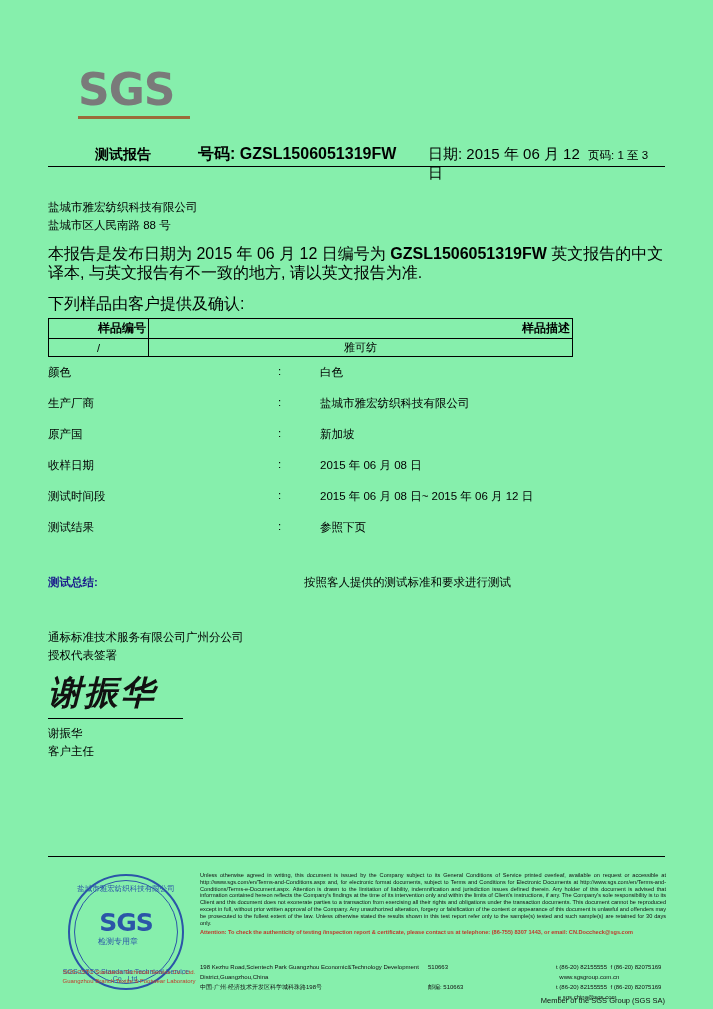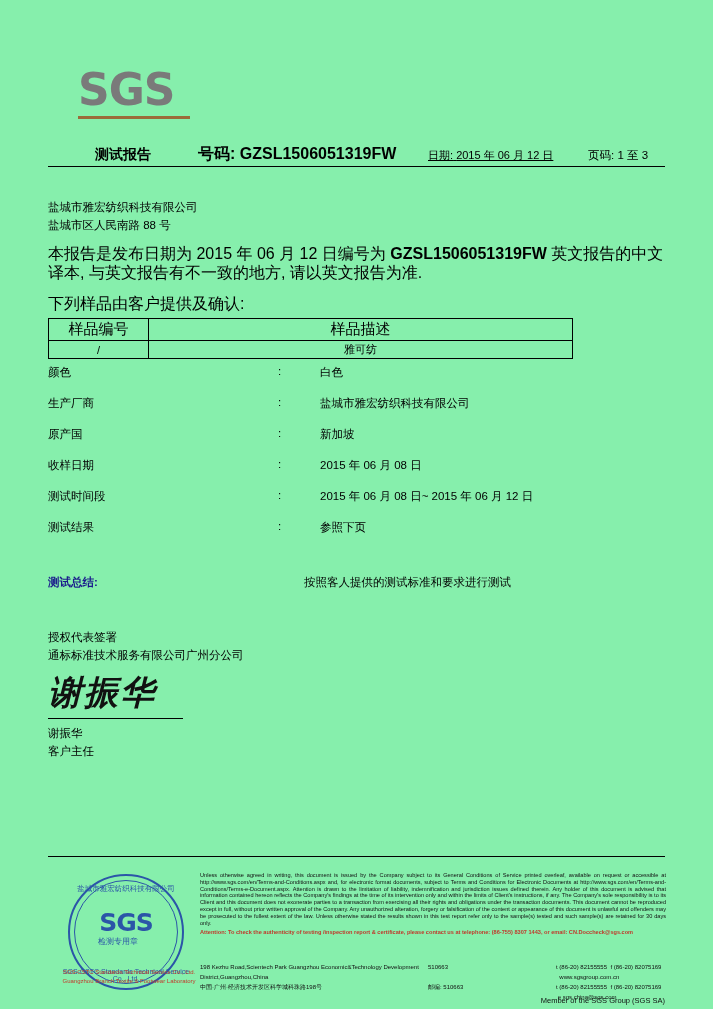--- a/index.html
+++ b/index.html
@@ -57,22 +57,21 @@
     width: 150px;
     text-align: center;
   }
   .header-no {
     width: 230px;
     font-weight: bold;
     font-size: 16px;
   }
   .header-date {
     width: 160px;
-    font-size: 11px;
-    text-decoration: underline;
+    font-size: 15px;
   }
   .header-page {
     font-size: 11.5px;
   }
 
   .hr-thin {
     position: absolute;
     left: 48px;
     width: 617px;
     height: 1px;
@@ -107,22 +106,23 @@
     border-collapse: collapse;
     font-size: 11px;
   }
   table.sample th, table.sample td {
     border: 1px solid #000;
     text-align: center;
     height: 15px;
     padding: 1px 2px;
   }
   table.sample th {
-    font-weight: normal;
-    font-size: 15px;
+    font-weight: bold;
+    font-size: 12px;
+    text-align: right;
   }
   table.sample .col1 { width: 100px; }
 
   
   .fields {
     position: absolute;
     left: 48px;
     top: 365px;
     width: 617px;
     font-size: 11.5px;
@@ -364,22 +364,22 @@
       <div class="field-value">参照下页</div>
     </div>
     <div class="field-row summary">
       <div class="field-label">测试总结:</div>
       <div class="field-colon"></div>
       <div class="field-value">按照客人提供的测试标准和要求进行测试</div>
     </div>
   </div>
 
   <div class="sig-block">
+    <div>通标标准技术服务有限公司广州分公司</div>
     <div>授权代表签署</div>
-    <div>通标标准技术服务有限公司广州分公司</div>
     <div class="sig-script">谢振华</div>
     <div class="sig-rule"></div>
     <div class="sig-name">谢振华</div>
     <div>客户主任</div>
   </div>
 
   <div class="footer-rule"></div>
 
   <div class="stamp">
     <div class="ring"></div>

